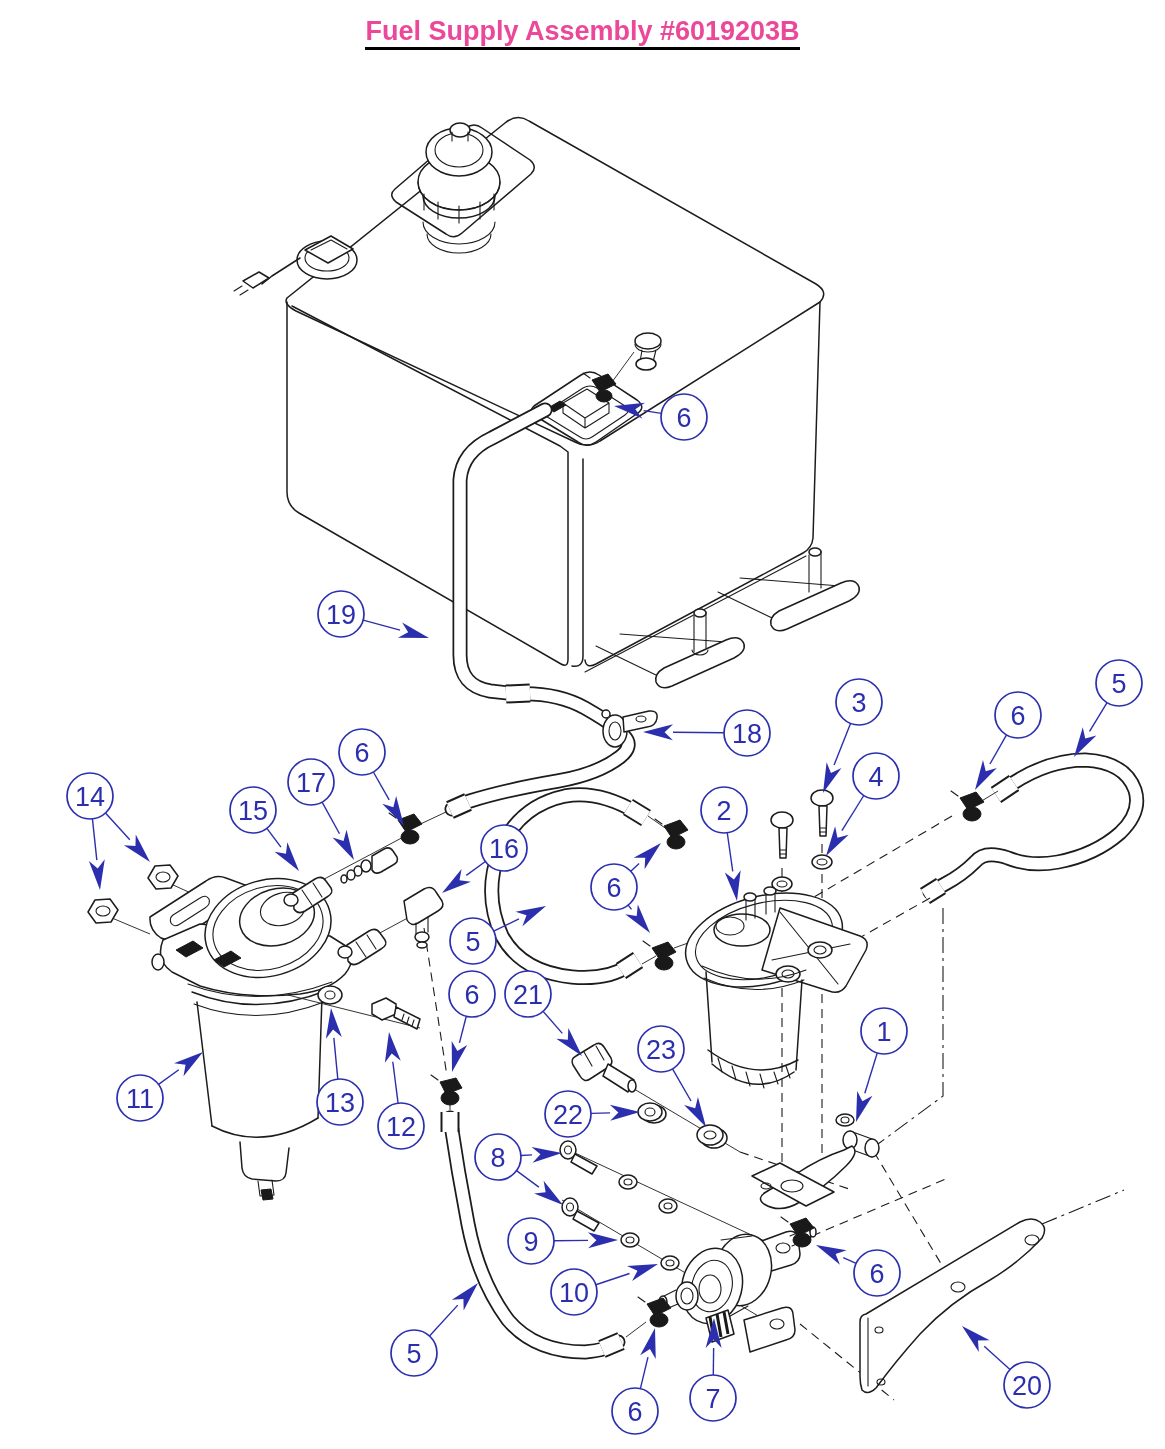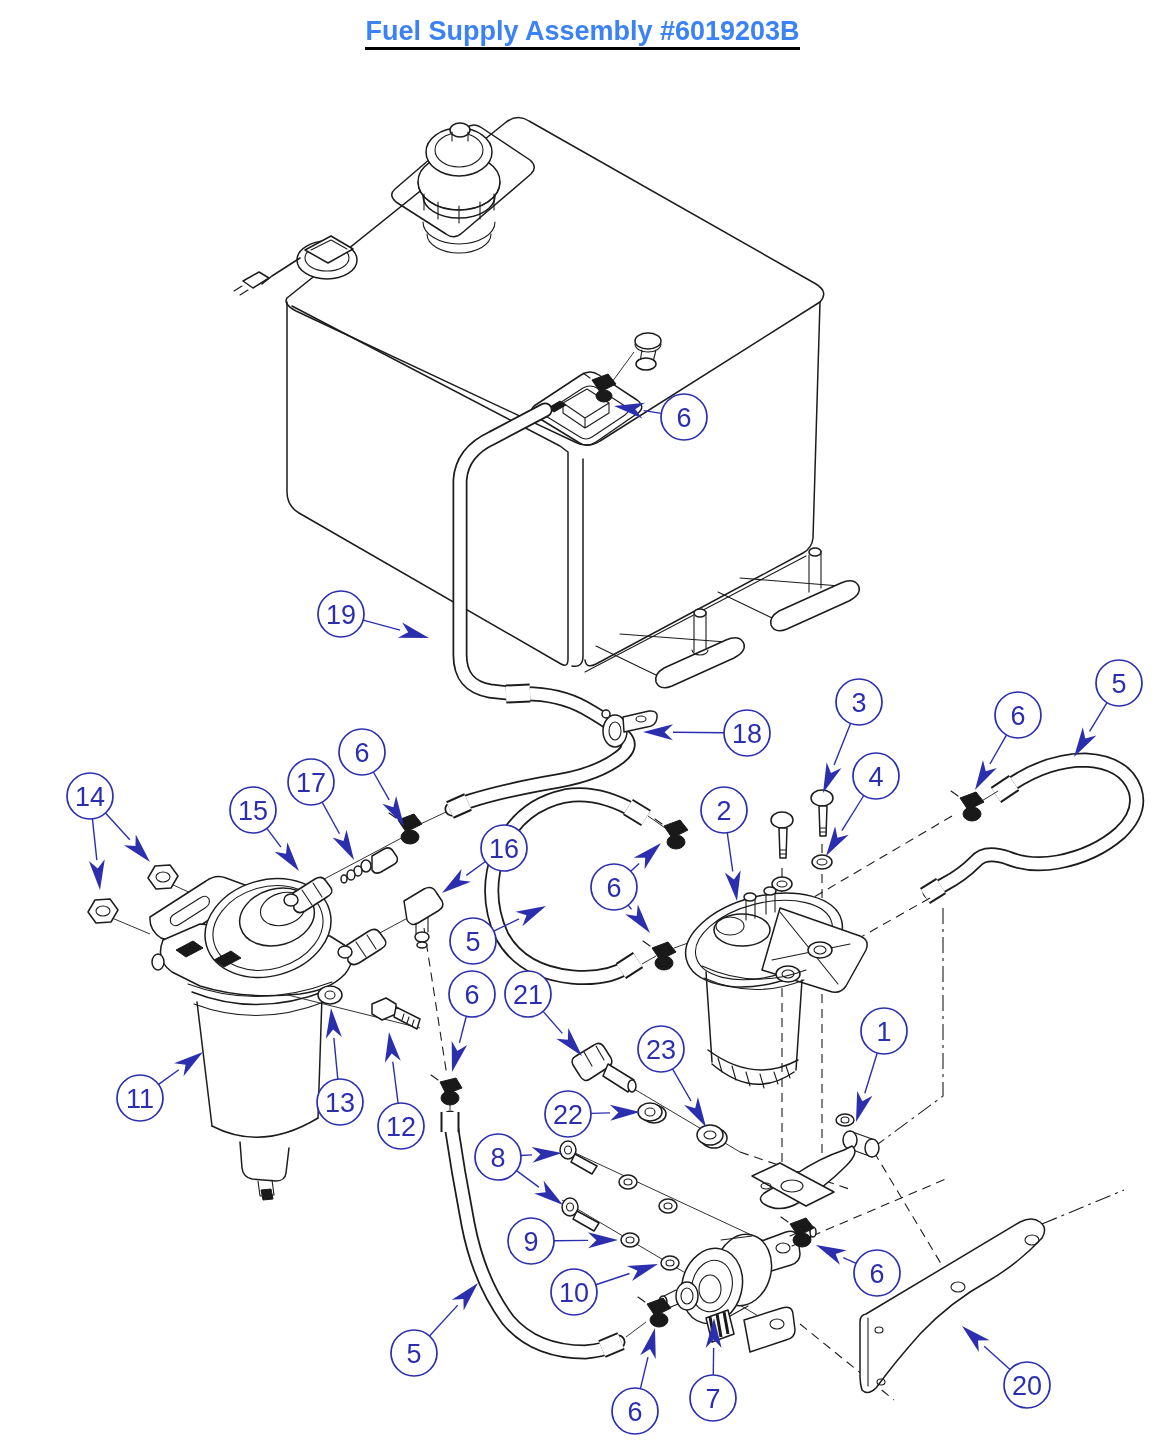--- a/index.html
+++ b/index.html
@@ -1,19 +1,19 @@
 <!DOCTYPE html>
 <html><head>
 <meta charset="utf-8">
 <style>
   html,body{margin:0;padding:0;background:#fff;}
   .stage{position:relative;width:1165px;height:1449px;background:#fff;overflow:hidden;
          font-family:"Liberation Sans", sans-serif;}
   .title{position:absolute;top:16px;left:0;right:0;text-align:center;}
-  .title span{font-size:27px;font-weight:bold;color:#3b82f6;border-bottom:3px solid #000;padding-bottom:1px;}
+  .title span{font-size:27px;font-weight:bold;color:#ec4899;border-bottom:3px solid #000;padding-bottom:1px;}
   svg{position:absolute;left:0;top:0;}
   .ln{fill:none;stroke:#1c1c1c;stroke-width:1.5;stroke-linecap:round;stroke-linejoin:round;}
   .ln2{fill:none;stroke:#1c1c1c;stroke-width:1.1;stroke-linecap:round;stroke-linejoin:round;}
   .fw{fill:#fff;stroke:#1c1c1c;stroke-width:1.5;stroke-linecap:round;stroke-linejoin:round;}
   .blk{fill:#191919;stroke:#191919;stroke-width:1;stroke-linejoin:round;}
   .thin{fill:none;stroke:#1c1c1c;stroke-width:0.9;}
   .dash{fill:none;stroke:#1c1c1c;stroke-width:1.1;stroke-dasharray:9 6;}
   .dashdot{fill:none;stroke:#1c1c1c;stroke-width:1.1;stroke-dasharray:16 5 3 5;}
   .tube{fill:none;stroke:#1c1c1c;stroke-width:15;stroke-linecap:round;}
   .tubei{fill:none;stroke:#fff;stroke-width:11.5;stroke-linecap:round;}

